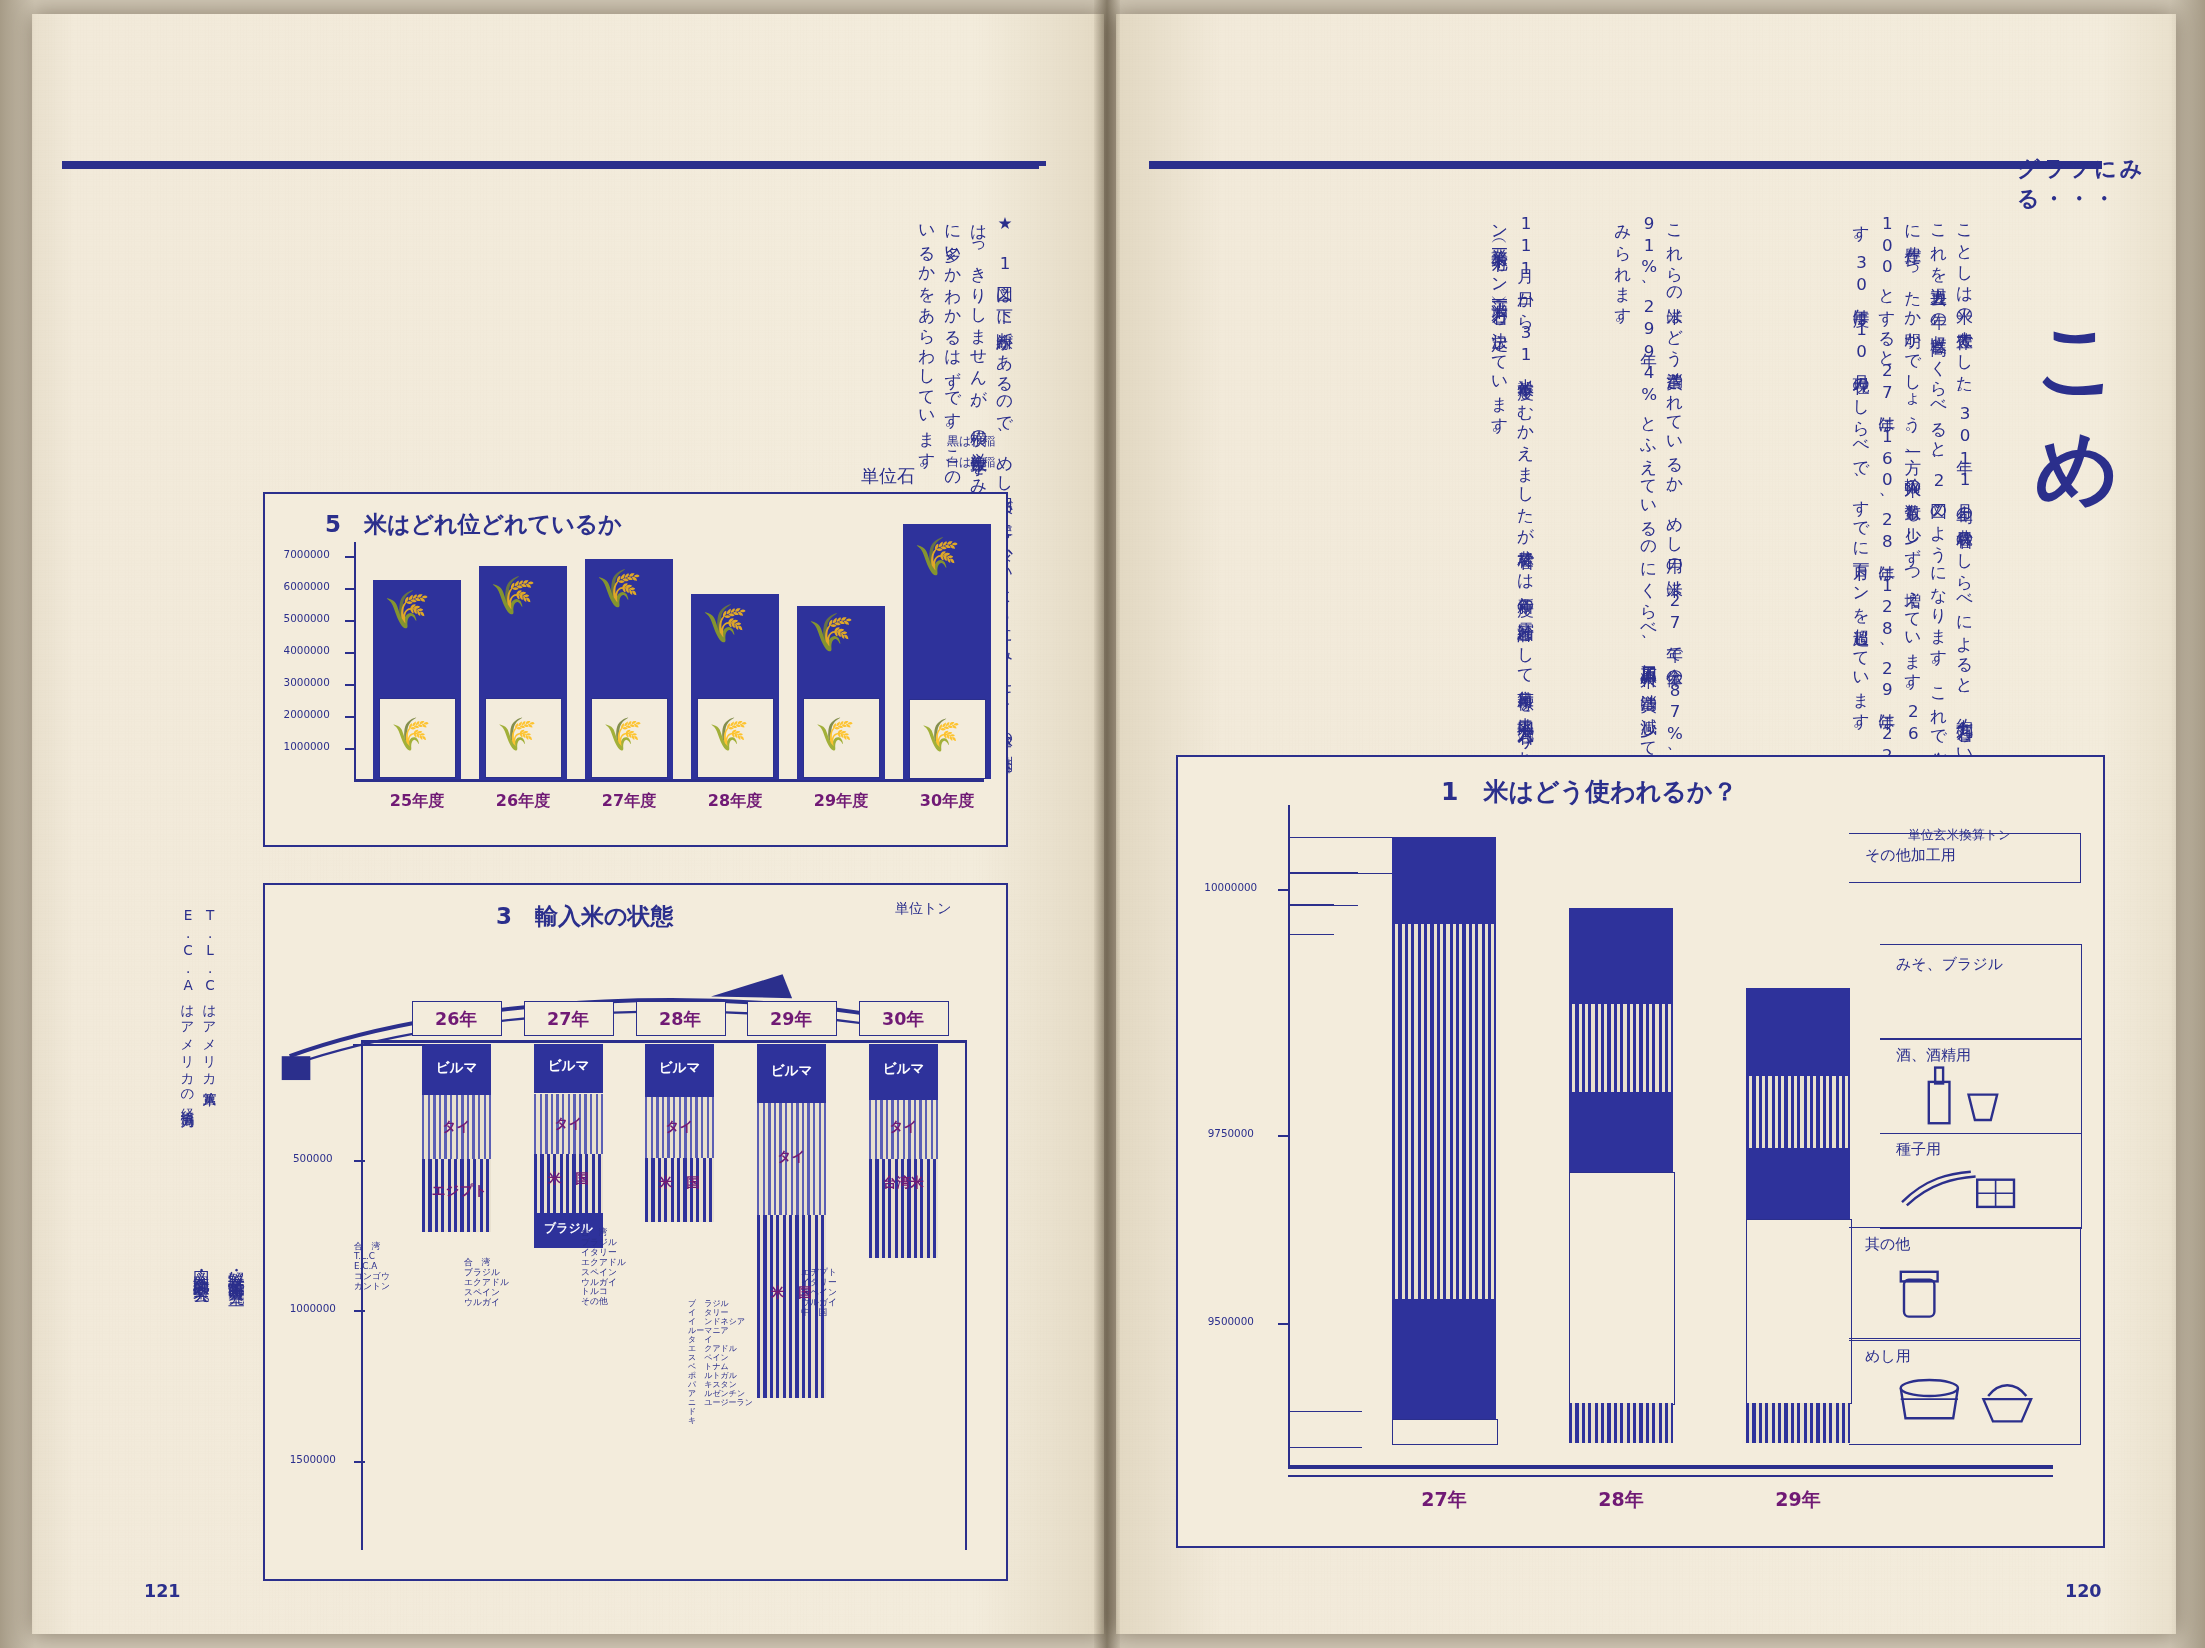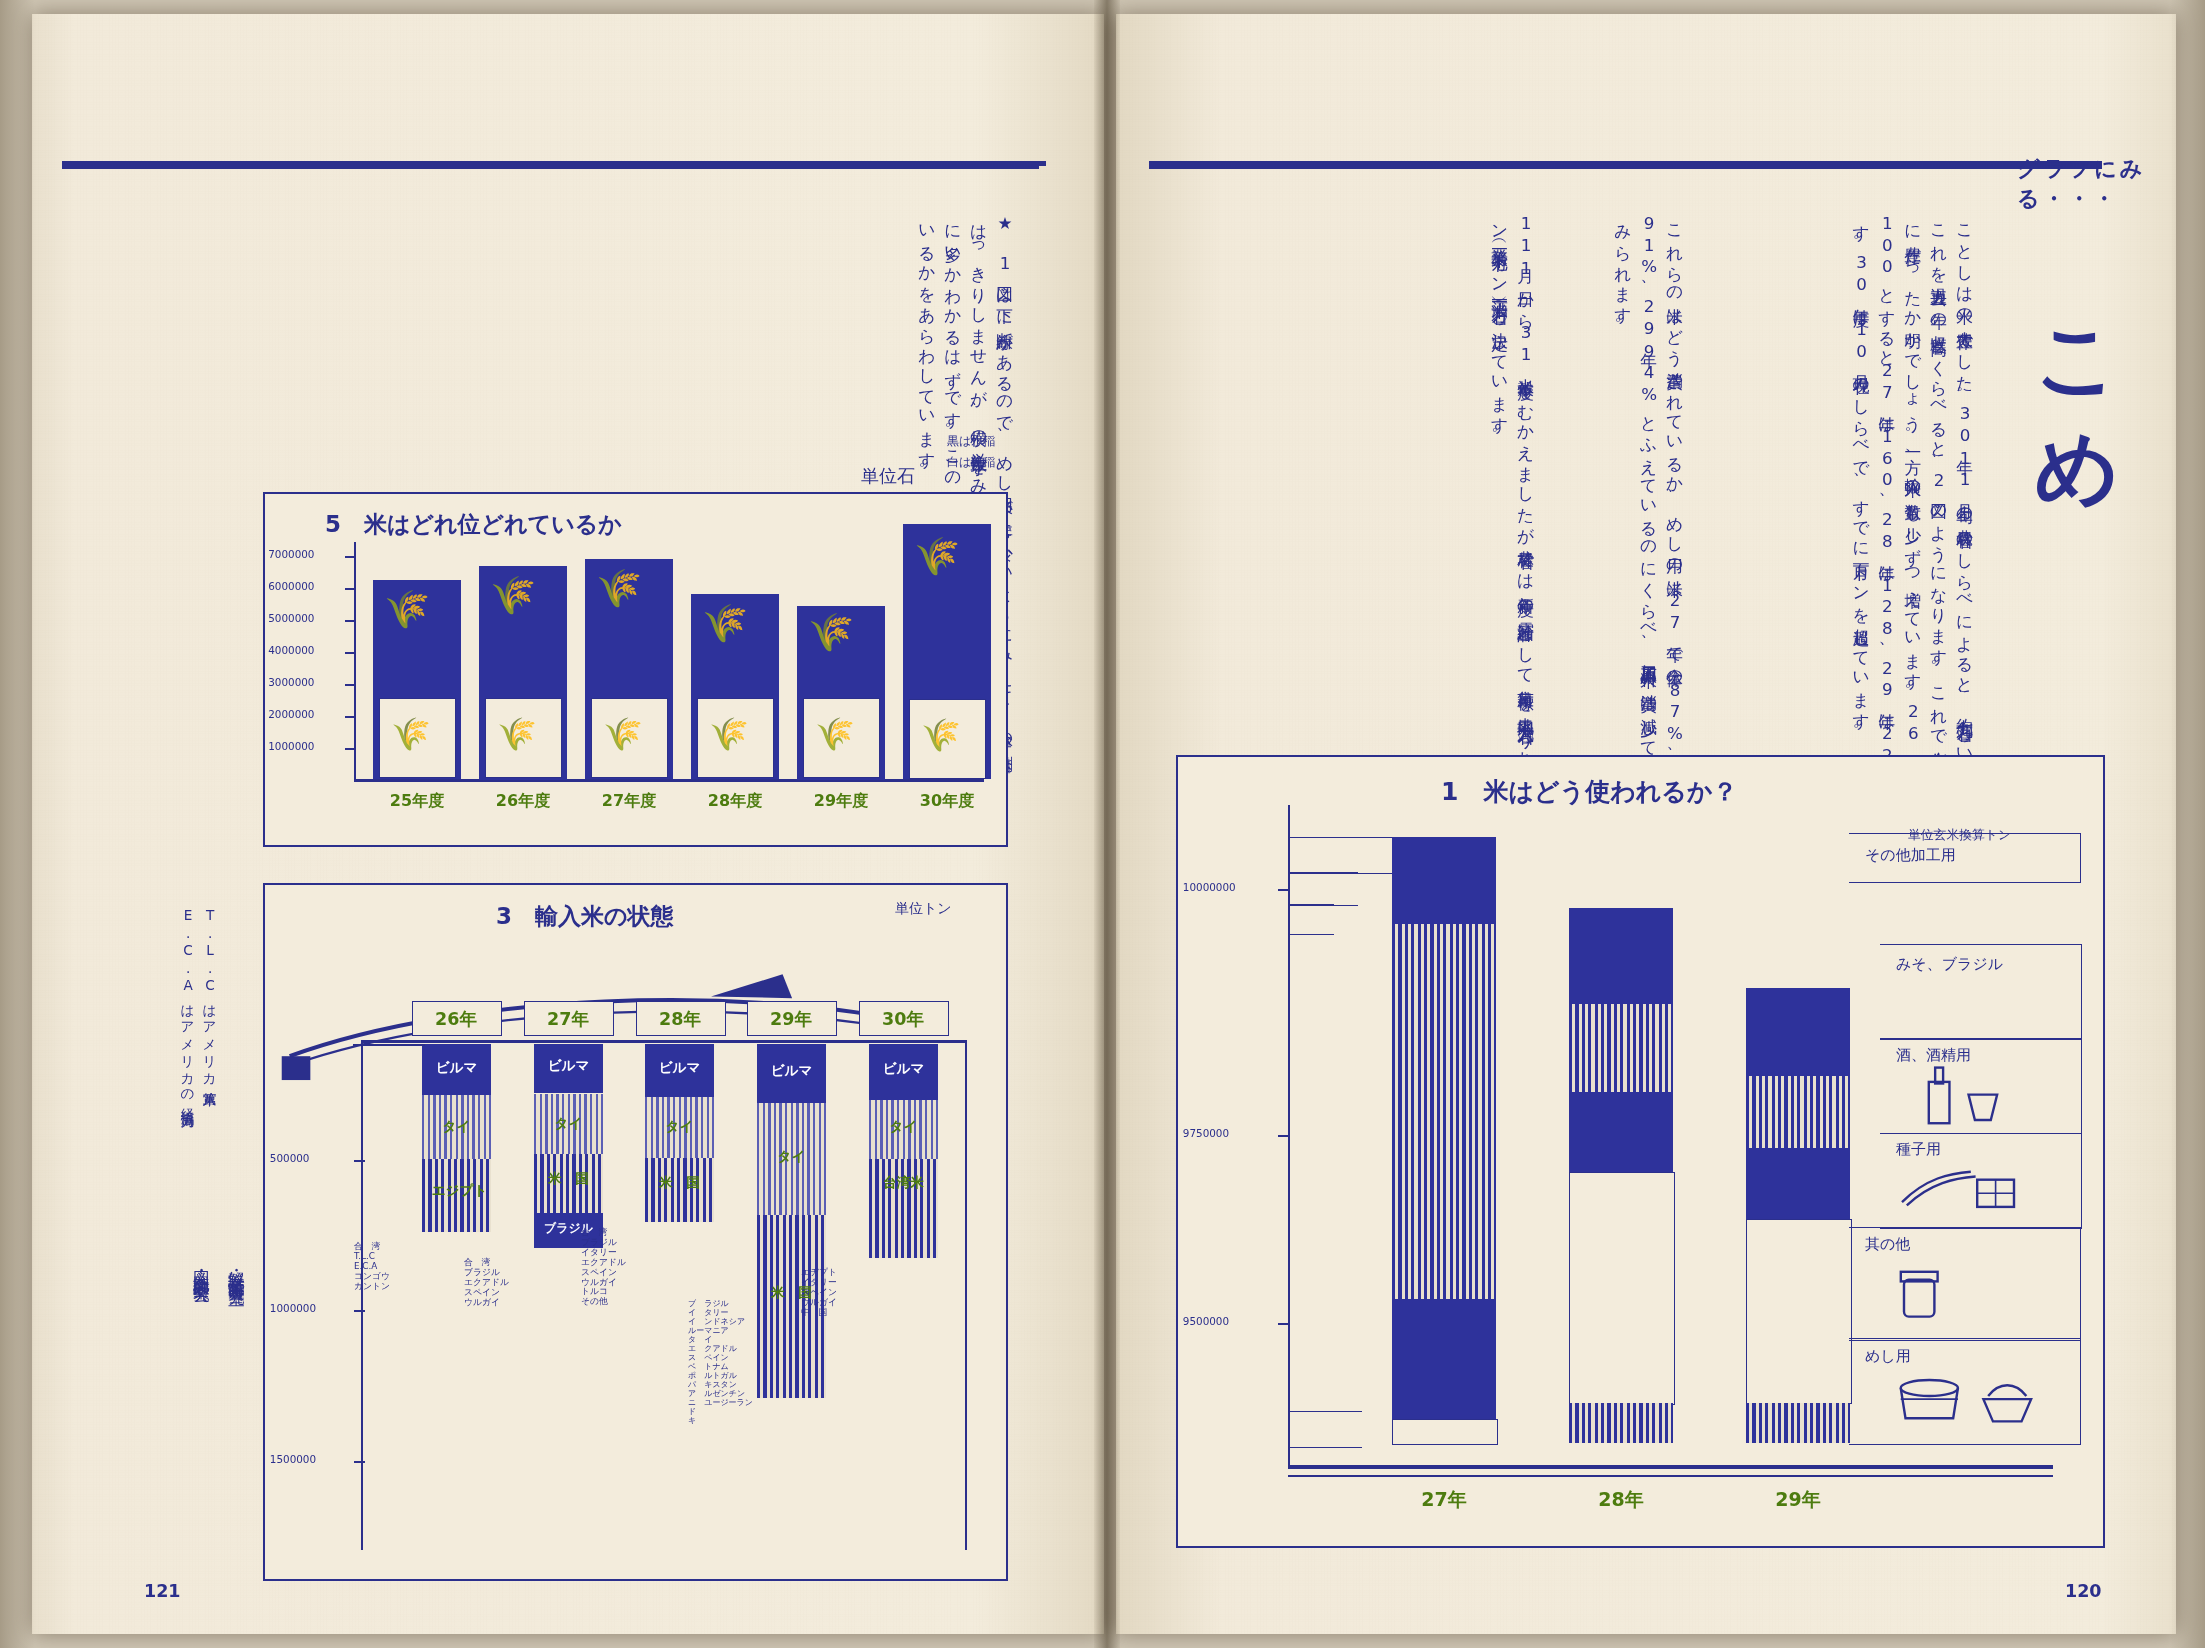--- a/index.html
+++ b/index.html
@@ -39,22 +39,22 @@
   
   .vtext{
     writing-mode:vertical-rl;text-orientation:upright;
     color:#2b2f8c;line-height:1.55;letter-spacing:1.6px;
     font-family:"DejaVu Sans","Liberation Sans",sans-serif;
   }
   .col{position:absolute;}
   
   .fig{position:absolute;border:2.4px solid #2b2f8c;background:#f3ecdc;}
   .figtitle{position:absolute;color:#2b2f8c;font-weight:bold;}
-  .axis-lab{position:absolute;color:#2b2f8c;font-size:10.4px;text-align:left;}
-  .catlab{position:absolute;color:#4d7c0f;font-weight:bold;font-size:16px;text-align:center;}
+  .axis-lab{position:absolute;color:#2b2f8c;font-size:10.4px;text-align:center;}
+  .catlab{position:absolute;color:#701a75;font-weight:bold;font-size:16px;text-align:center;}
   .tiny{position:absolute;color:#2b2f8c;font-size:8.8px;line-height:1.12;}
   
   .bar{position:absolute;background:#2e329b;}
   .bar.hatch{
     background:
       repeating-linear-gradient(90deg,#2e329b 0 3.2px,#e9e1cf 3.2px 6.4px);
   }
   .bar.light{
     background:
       repeating-linear-gradient(90deg,#5b5fb5 0 2.4px,#e9e1cf 2.4px 5.6px);

